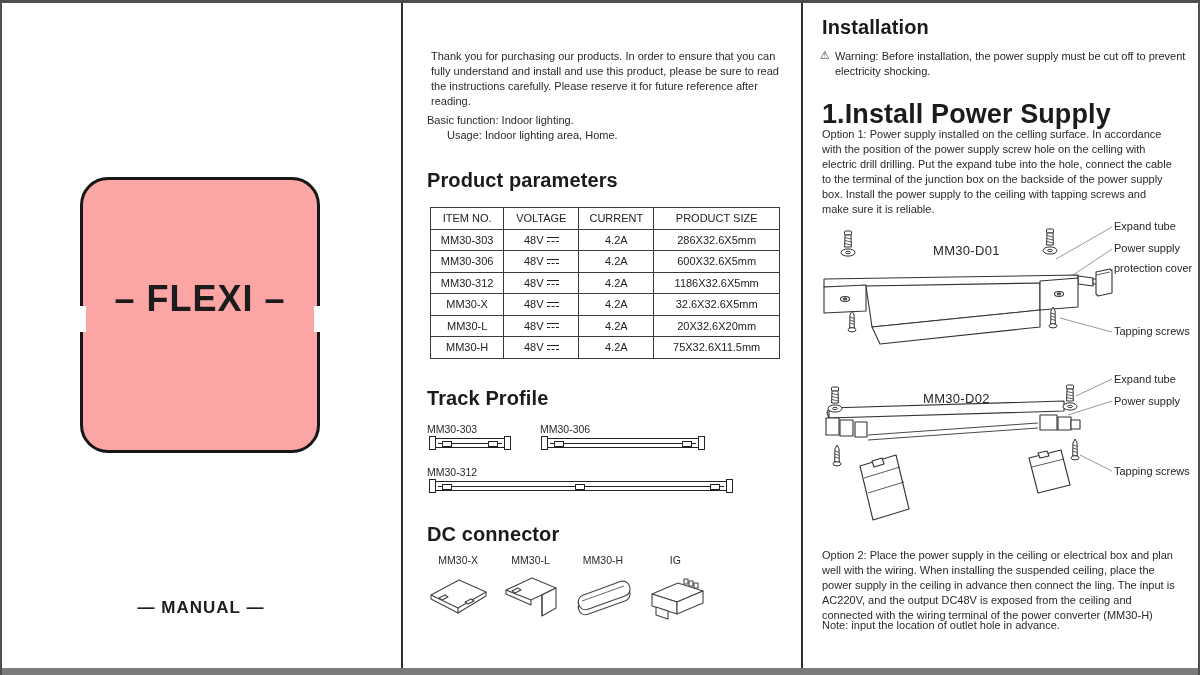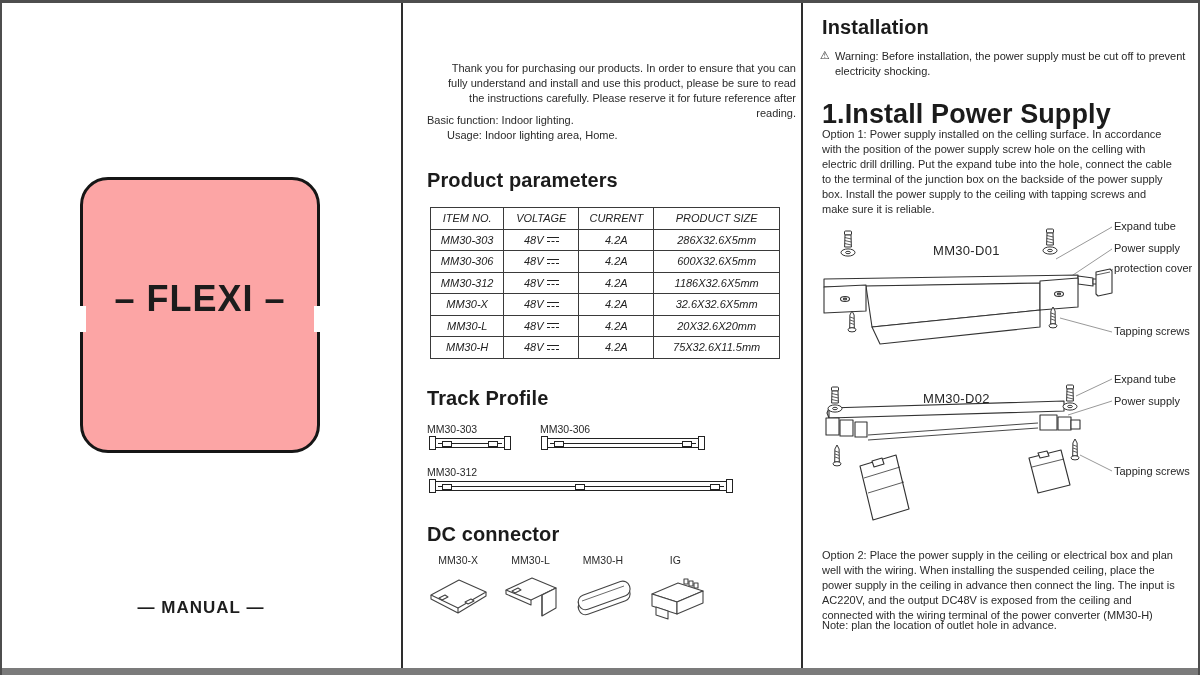--- a/index.html
+++ b/index.html
@@ -15,21 +15,21 @@
   .abs{position:absolute;}
   h2.sec{margin:0;font-size:20px;font-weight:700;color:#1b1b1b;letter-spacing:0.1px;}
   .body-txt{font-size:11px;line-height:15px;color:#2a2a2a;}
   
   .logo-box{position:absolute;left:78px;top:174px;width:240px;height:276px;border:3.5px solid #161616;border-radius:28px;background:#fca5a5;box-sizing:border-box;}
   .logo-gap{position:absolute;width:10px;height:26px;background:#fff;top:126px;}
   .logo-title{position:absolute;left:0;right:0;top:98px;text-align:center;font-size:36px;font-weight:800;color:#1c1c1c;letter-spacing:1px;}
   .logo-sub{position:absolute;left:0;right:0;top:148px;text-align:center;font-size:22px;font-weight:700;color:#222;letter-spacing:1px;}
   .manual-label{position:absolute;left:0;top:595px;width:398px;text-align:center;font-size:17px;font-weight:600;color:#1e1e1e;letter-spacing:1px;}
   
-  table.params{border-collapse:collapse;width:350px;table-layout:fixed;font-style:italic;}
+  table.params{border-collapse:collapse;width:350px;table-layout:fixed;}
   table.params td,table.params th{border:1px solid #3a3a3a;text-align:center;font-size:11px;font-weight:400;color:#222;height:20.5px;padding:0;white-space:nowrap;overflow:hidden;}
   .dc-sym{display:inline-block;vertical-align:middle;width:12px;height:7px;margin-left:3px;position:relative;top:-1px;}
   .dc-sym::before{content:"";position:absolute;top:1px;left:0;right:0;border-top:1.6px solid #222;}
   .dc-sym::after{content:"";position:absolute;top:5px;left:0;right:0;border-top:1.6px dashed #222;}
   
   .tbar{position:absolute;height:10px;background:#fff;border:1.2px solid #222;box-sizing:border-box;}
   .tbar::before,.tbar::after{content:"";position:absolute;top:-2.6px;width:5px;height:12px;border:1.2px solid #222;background:#fff;}
   .tbar::before{left:-2px;}
   .tbar::after{right:-2px;}
   .tline{position:absolute;left:7px;right:7px;top:3.6px;border-top:1.3px solid #222;}
@@ -60,21 +60,21 @@
   <div class="divider" style="left:799px;"></div>
   <div class="bottom-bar"></div>
 
   <div class="logo-box">
     <div class="logo-gap" style="left:-7px;"></div>
     <div class="logo-gap" style="right:-7px;"></div>
     <div class="logo-title">– FLEXI –</div>
   </div>
   <div class="manual-label">— MANUAL —</div>
 
-  <p class="body-txt abs" style="left:425px;top:42px;width:353px;margin:16px;text-align:right;">Thank you for purchasing our products. In order to ensure that you can fully understand and install and use this product, please be sure to read the instructions carefully. Please reserve it for future reference after reading.</p>
+  <p class="body-txt abs" style="left:425px;top:42px;width:353px;margin:4px;">Thank you for purchasing our products. In order to ensure that you can fully understand and install and use this product, please be sure to read the instructions carefully. Please reserve it for future reference after reading.</p>
   <div class="body-txt abs" style="left:425px;top:110px;width:353px;">Basic function: Indoor lighting.</div>
   <div class="body-txt abs" style="left:425px;top:125px;width:353px;margin-left:20px;">Usage: Indoor lighting area, Home.</div>
 
   <h2 class="sec abs" style="left:425px;top:166px;">Product parameters</h2>
   <table class="params abs" style="left:428px;top:204px;">
     <colgroup>
         <col style="width:21%">
         <col style="width:21.5%">
         <col style="width:21.5%">
         <col style="width:36%">
@@ -289,15 +289,15 @@
       <use href="#tap-screw" transform="translate(27,80)"></use>
       <use href="#tap-screw" transform="translate(265,74)"></use>
     </svg>
     <div class="dname" style="left:113px;top:26px;">MM30-D02</div>
     <div class="dlabel" style="left:304px;top:8px;">Expand tube</div>
     <div class="dlabel" style="left:304px;top:30px;">Power supply</div>
     <div class="dlabel" style="left:304px;top:100px;">Tapping screws</div>
   </div>
 
   <p class="body-txt abs" style="left:820px;top:545px;width:354px;margin:0;">Option 2: Place the power supply in the ceiling or electrical box and plan well with the wiring. When installing the suspended ceiling, place the power supply in the ceiling in advance then connect the ling. The input is AC220V, and the output DC48V is exposed from the ceiling and connected with the wiring terminal of the power converter (MM30-H)</p>
-  <div class="body-txt abs" style="left:820px;top:615px;width:354px;">Note: plan the location of outlet hole in advance.</div>
+  <div class="body-txt abs" style="left:820px;top:615px;width:354px;">Note: input the location of outlet hole in advance.</div>
 
 </div>
 
 </body></html>

